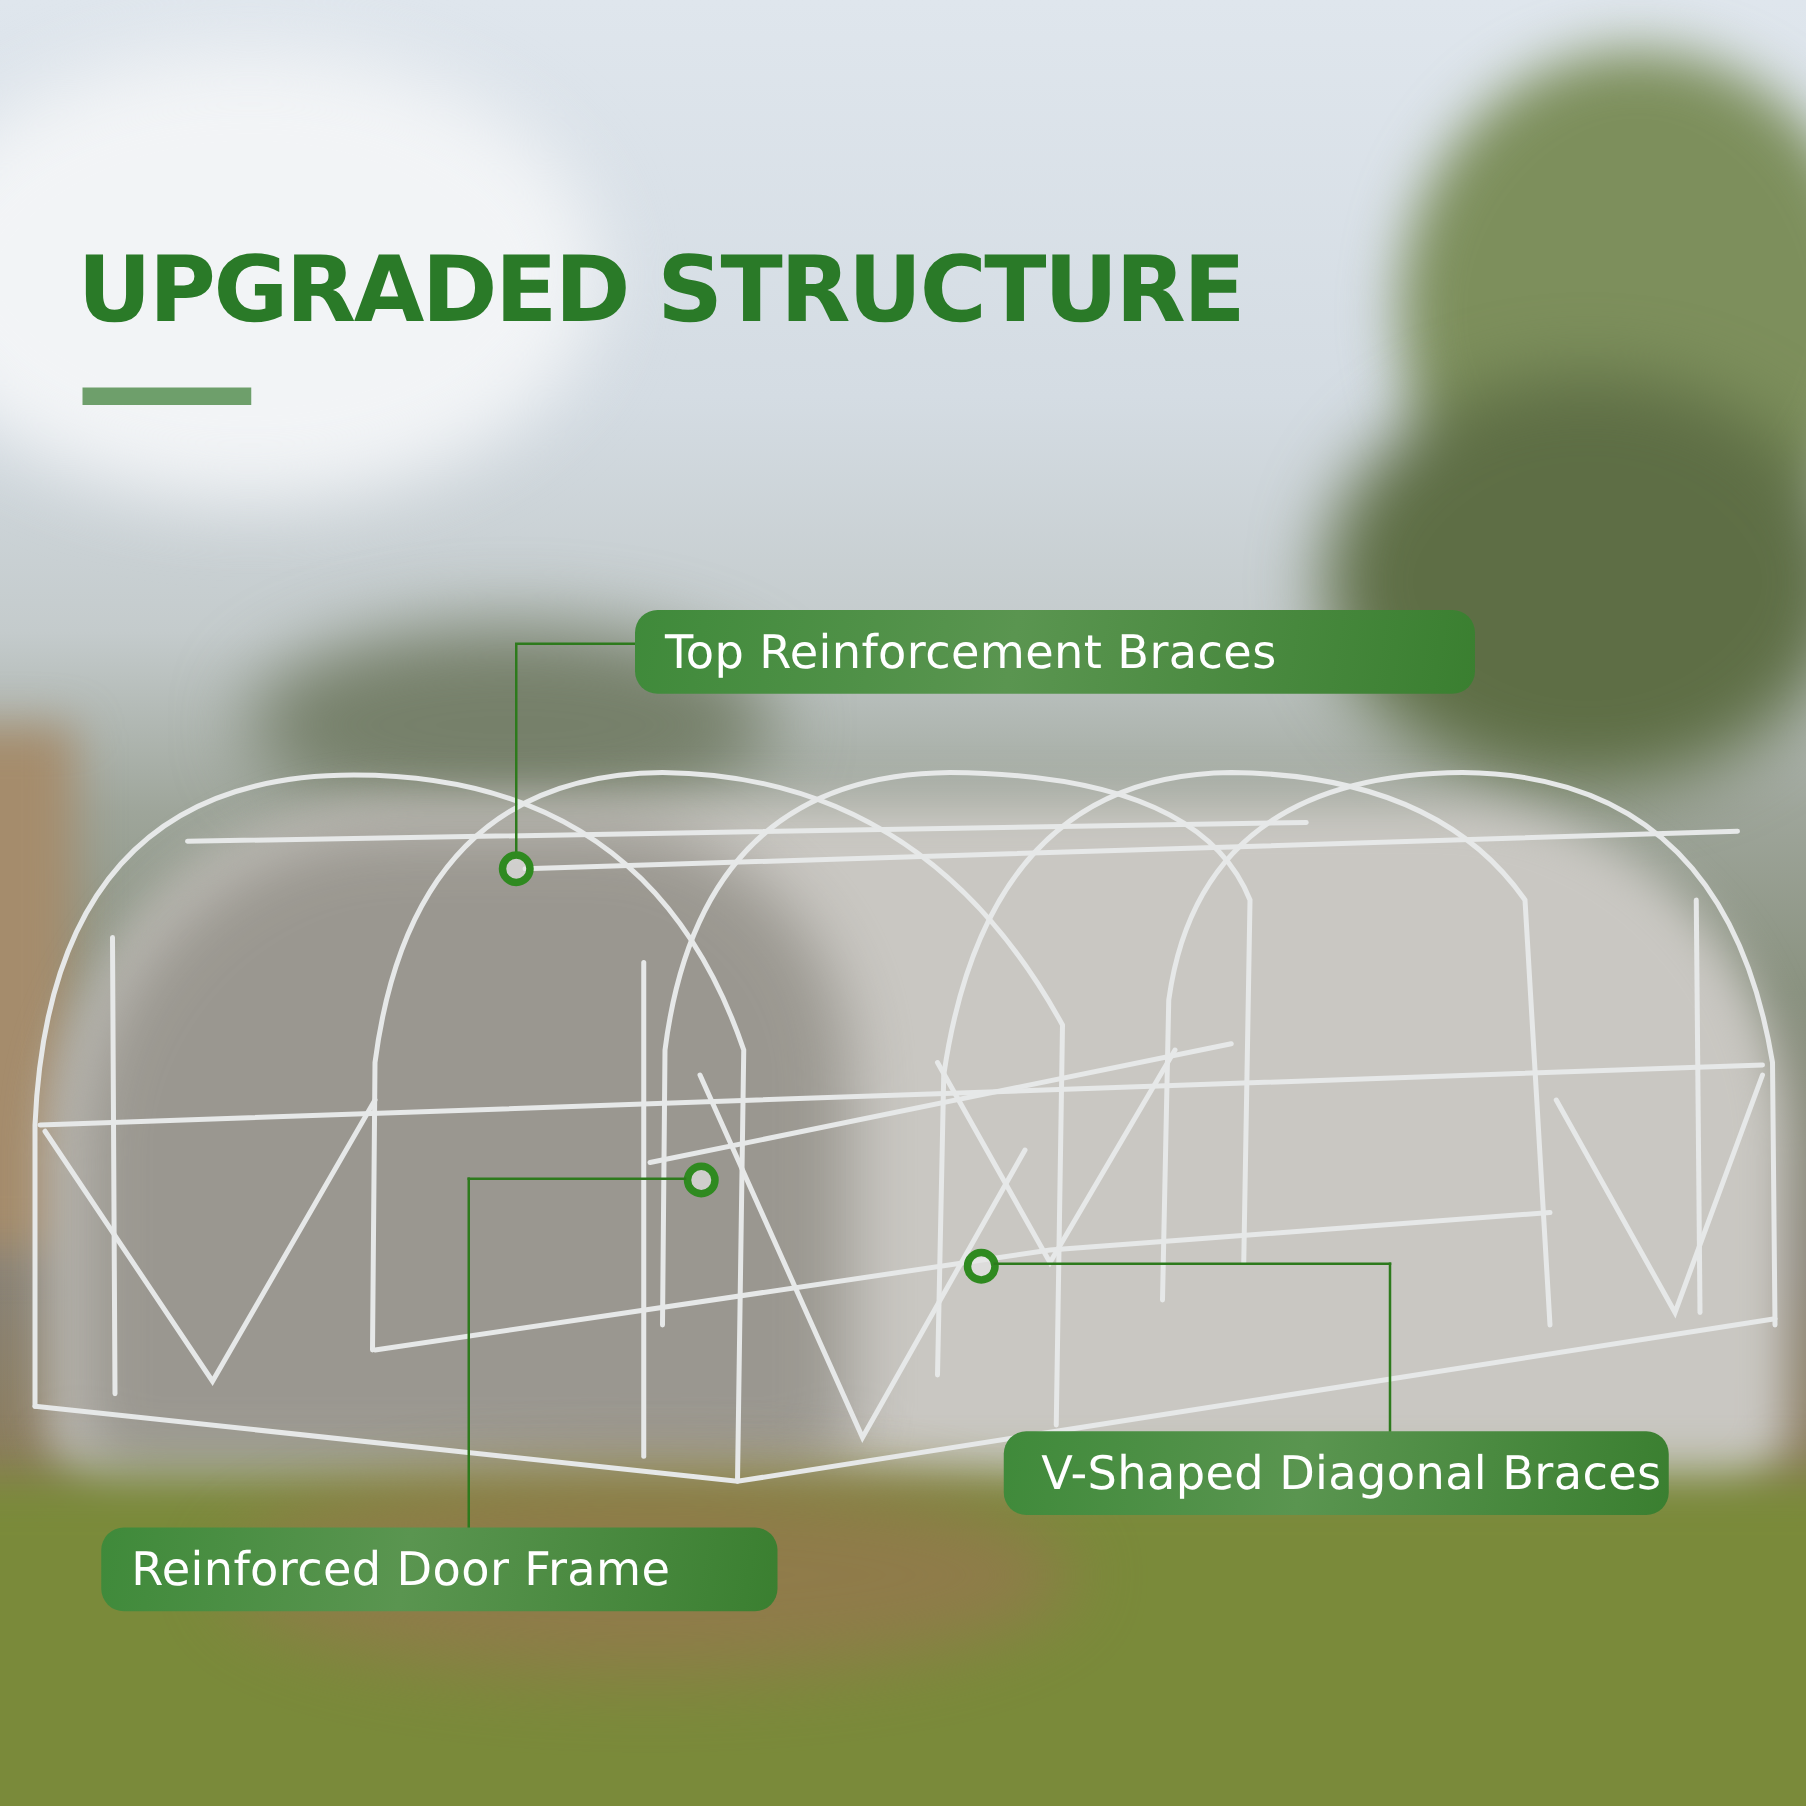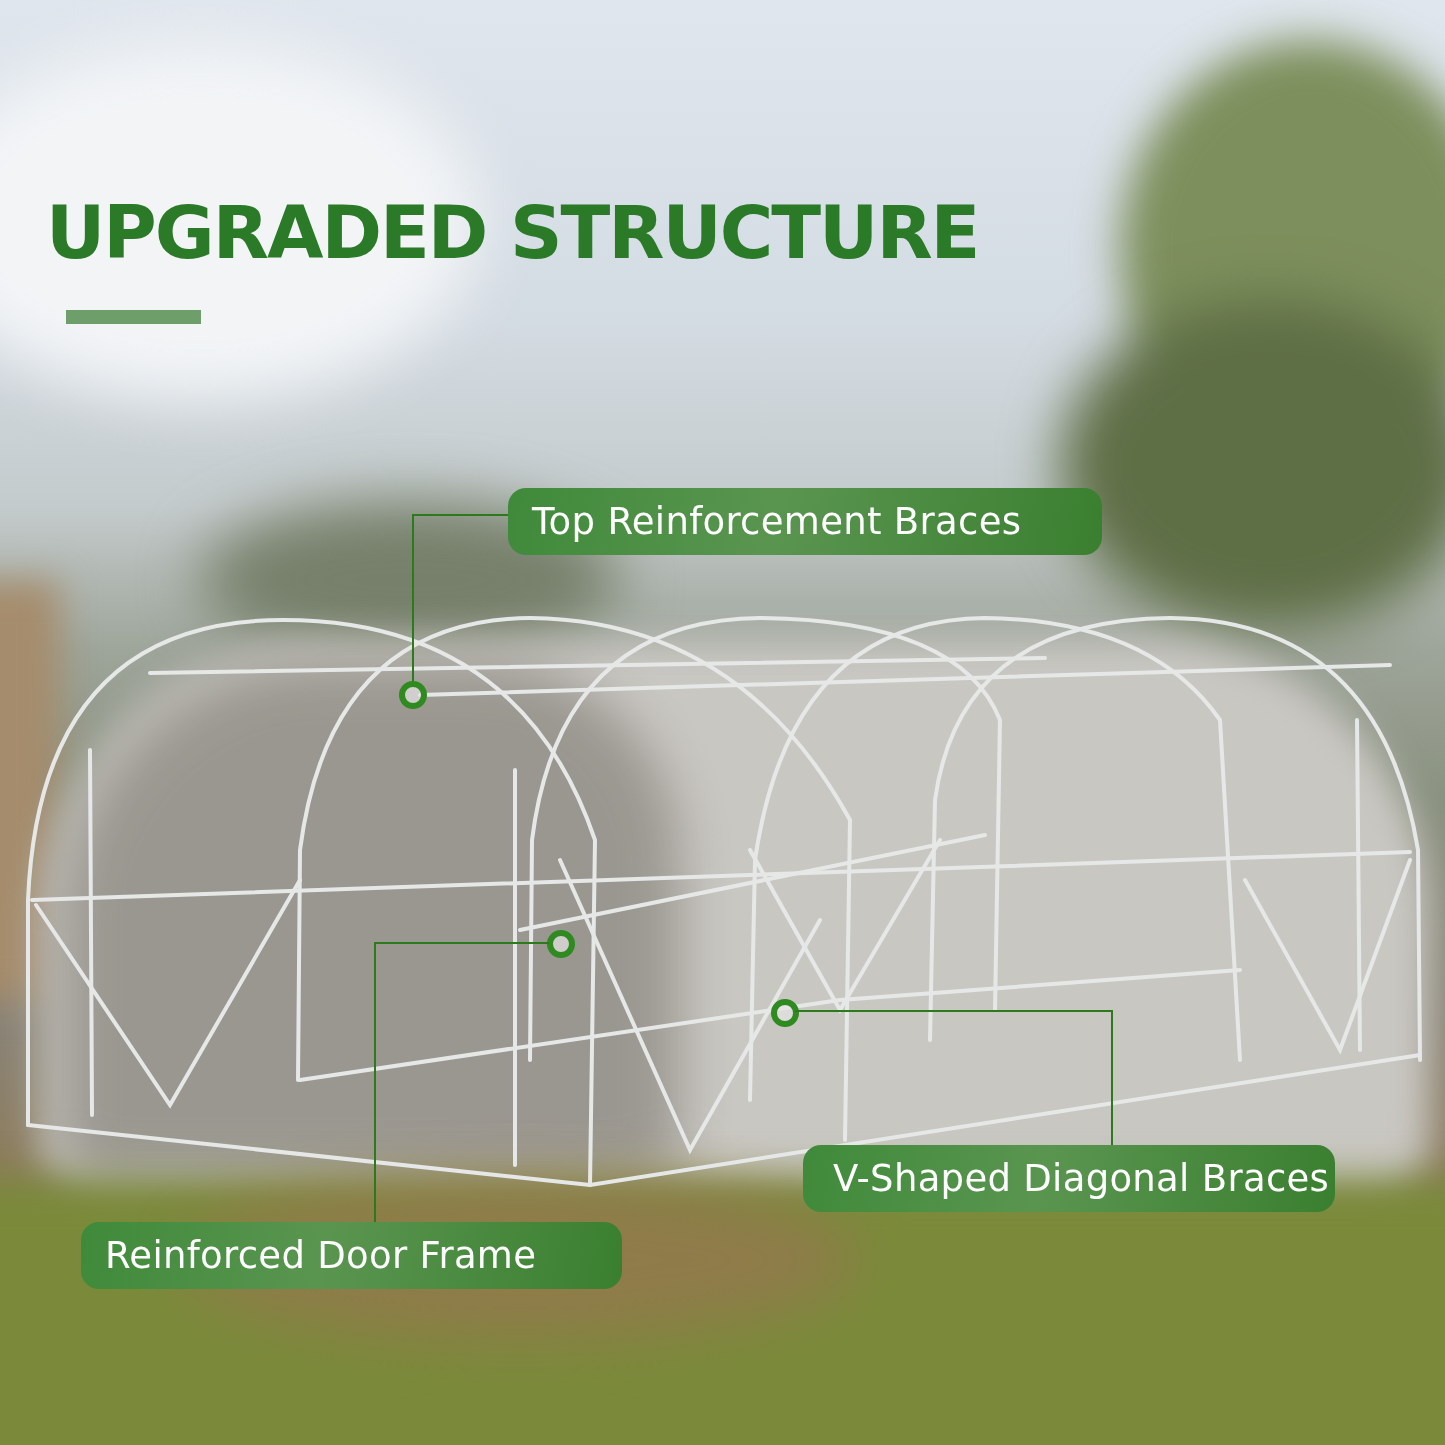--- a/index.html
+++ b/index.html
@@ -1,20 +1,20 @@
 <!DOCTYPE html>
 <html><head>
 <meta charset="utf-8">
 <style>
   html, body { margin: 0; padding: 0; }
   body { width: 1445px; height: 1445px; overflow: hidden; position: relative; font-family: "DejaVu Sans", sans-serif; }
   .stage { position: absolute; left: 0; top: 0; width: 1445px; height: 1445px; overflow: hidden;
     background: linear-gradient(180deg, #dfe6ed 0%, #d4dce3 22%, #c4cbcc 35%, #9ea59a 45%, #8a9280 55%, #8a8478 70%, #8d7c5b 82%, #7f8a3e 90%, #798a3b 100%); }
   .blob { position: absolute; border-radius: 50%; filter: blur(30px); }
-  .title { position: absolute; left: 46px; top: 196px; margin: 0; font-family: "DejaVu Sans", sans-serif; font-weight: bold;
+  .title { position: absolute; left: 62px; top: 196px; margin: 0; font-family: "DejaVu Sans", sans-serif; font-weight: bold;
     font-size: 73px; letter-spacing: -2px; color: #2a7a28; white-space: nowrap; line-height: 1; }
   .title-rule { position: absolute; left: 66px; top: 310px; width: 135px; height: 14px; background: #6e9f6b; }
   .frame { position: absolute; left: 0; top: 0; }
   .label { position: absolute; height: 67px; border-radius: 18px; color: #ffffff;
     background: linear-gradient(100deg, #3f8a3a 0%, #5a9550 45%, #3a7f30 100%);
     font-family: "DejaVu Sans", sans-serif; font-size: 37px; line-height: 67px; white-space: nowrap;
     box-sizing: border-box; padding: 0 24px; letter-spacing: 0.3px; }
   .marker { position: absolute; width: 16px; height: 16px; border: 6px solid #2f8a20; border-radius: 50%; background: rgba(230,230,230,0.7); }
   .leader { position: absolute; background: #2d7a1c; }
 </style>
@@ -61,21 +61,21 @@
       <path d="M1245 880 L1340 1050 L1410 860"></path>
     </g>
   </svg>
 
   <h1 class="title">UPGRADED STRUCTURE</h1>
   <div class="title-rule"></div>
 
   <div class="leader" style="left:412px;top:515px;width:2px;height:170px;"></div>
   <div class="leader" style="left:412px;top:514px;width:98px;height:2px;"></div>
   <div class="marker" style="left:399px;top:681px;"></div>
-  <div class="label" style="left:508px;top:488px;width:594px;">Top Reinforcement Braces</div>
+  <div class="label" style="left:508px;top:488px;width:672px;">Top Reinforcement Braces</div>
 
   <div class="marker" style="left:547px;top:930px;"></div>
   <div class="leader" style="left:374px;top:942px;width:175px;height:2px;"></div>
   <div class="leader" style="left:374px;top:942px;width:2px;height:282px;"></div>
   <div class="label" style="left:81px;top:1222px;width:541px;">Reinforced Door Frame</div>
 
   <div class="marker" style="left:771px;top:999px;"></div>
   <div class="leader" style="left:795px;top:1010px;width:318px;height:2px;"></div>
   <div class="leader" style="left:1111px;top:1010px;width:2px;height:137px;"></div>
   <div class="label" style="left:803px;top:1145px;width:532px;padding-left:30px;">V-Shaped Diagonal Braces</div>

